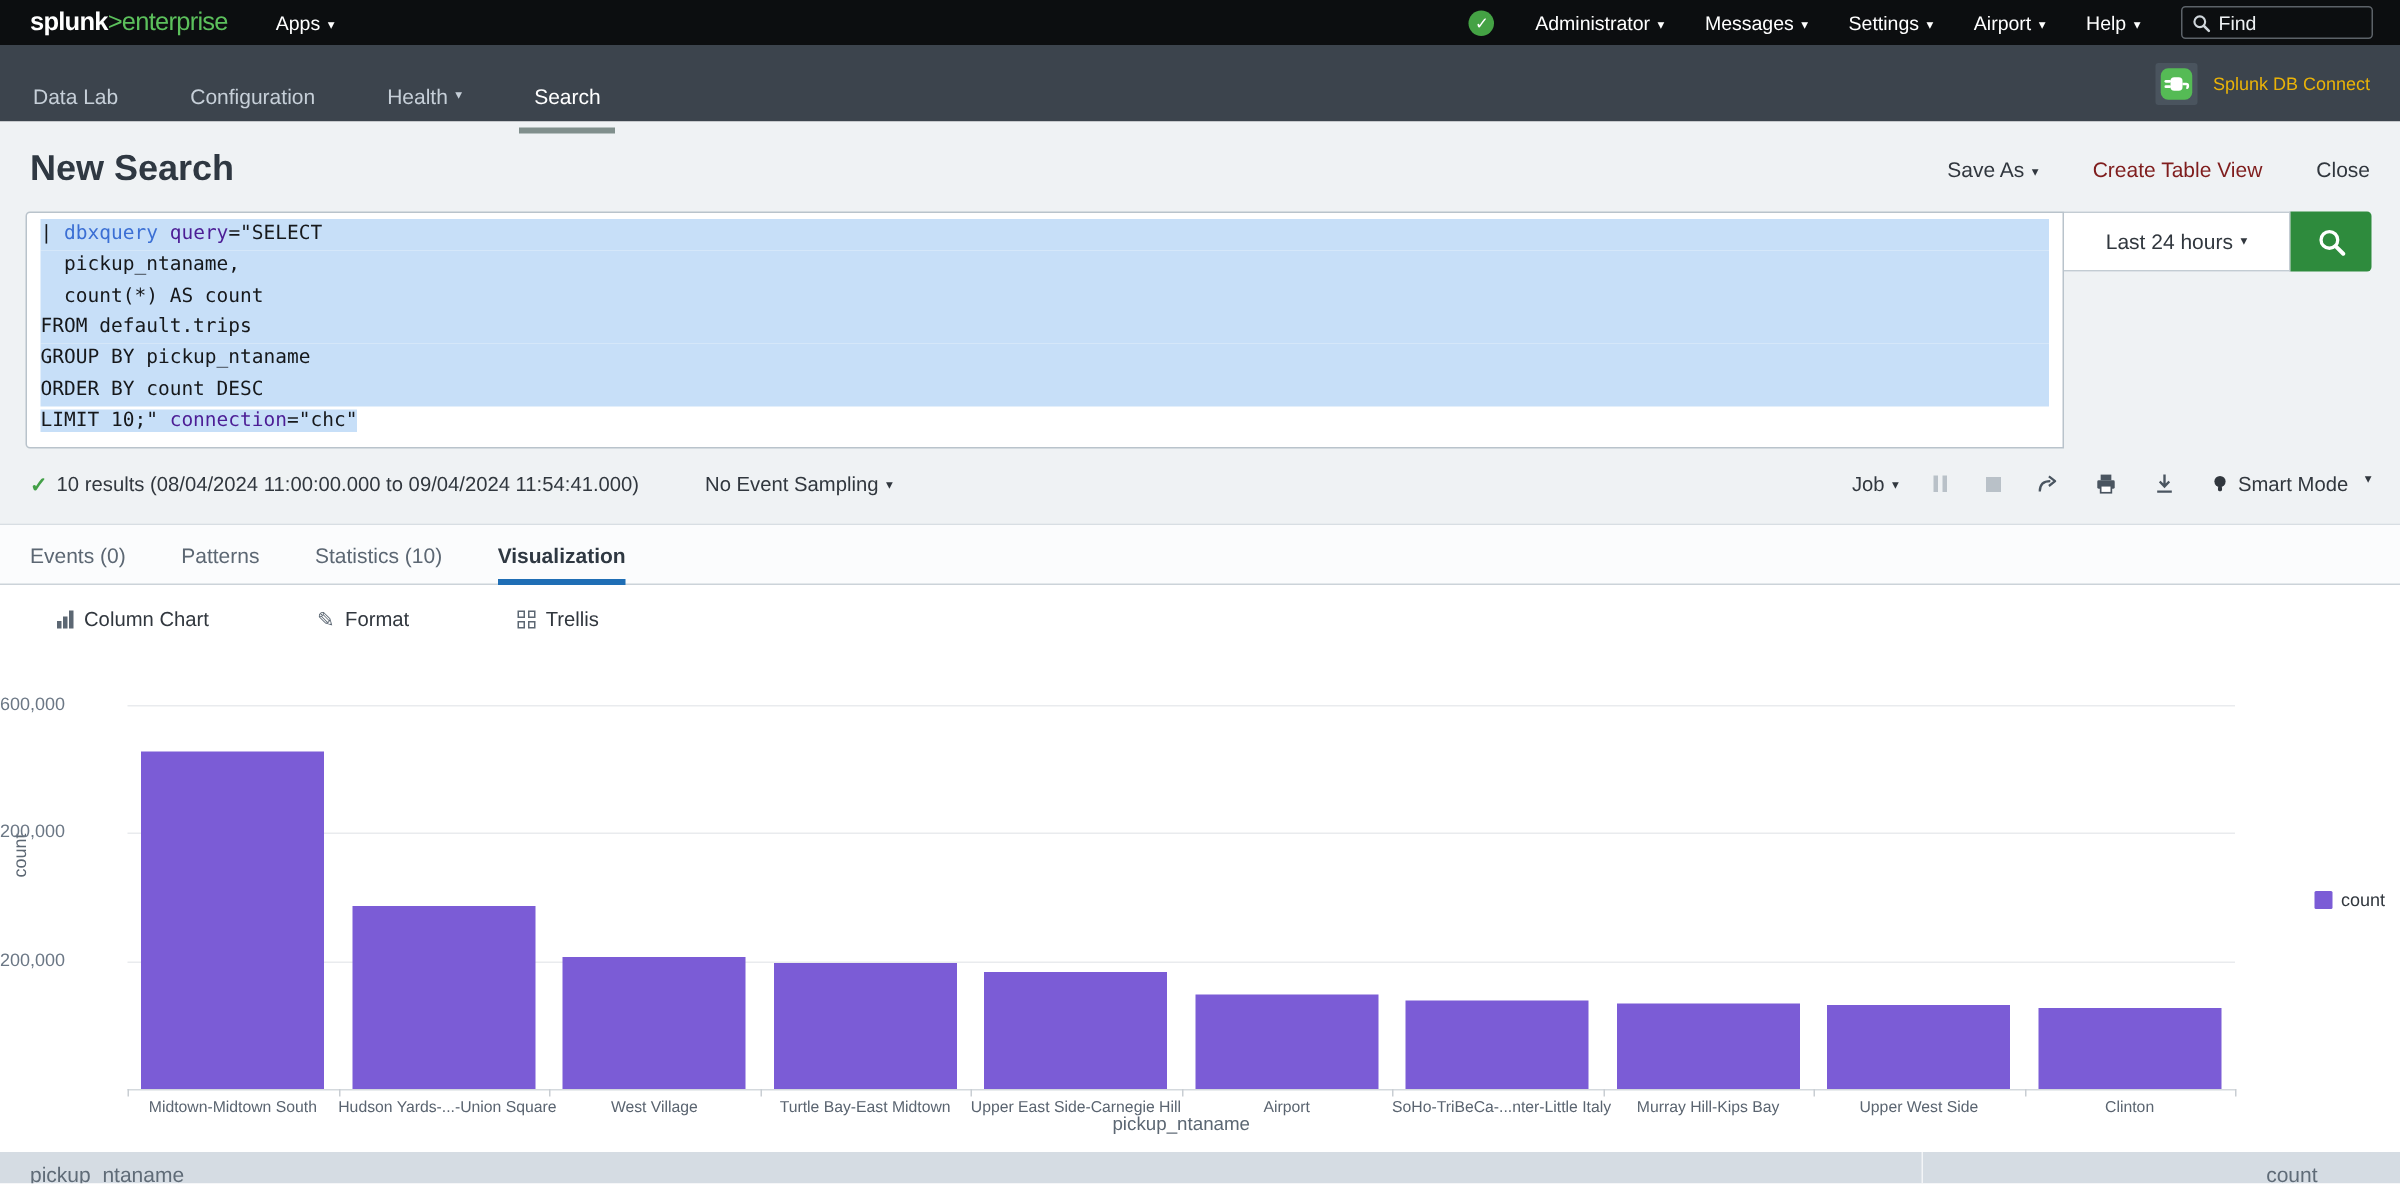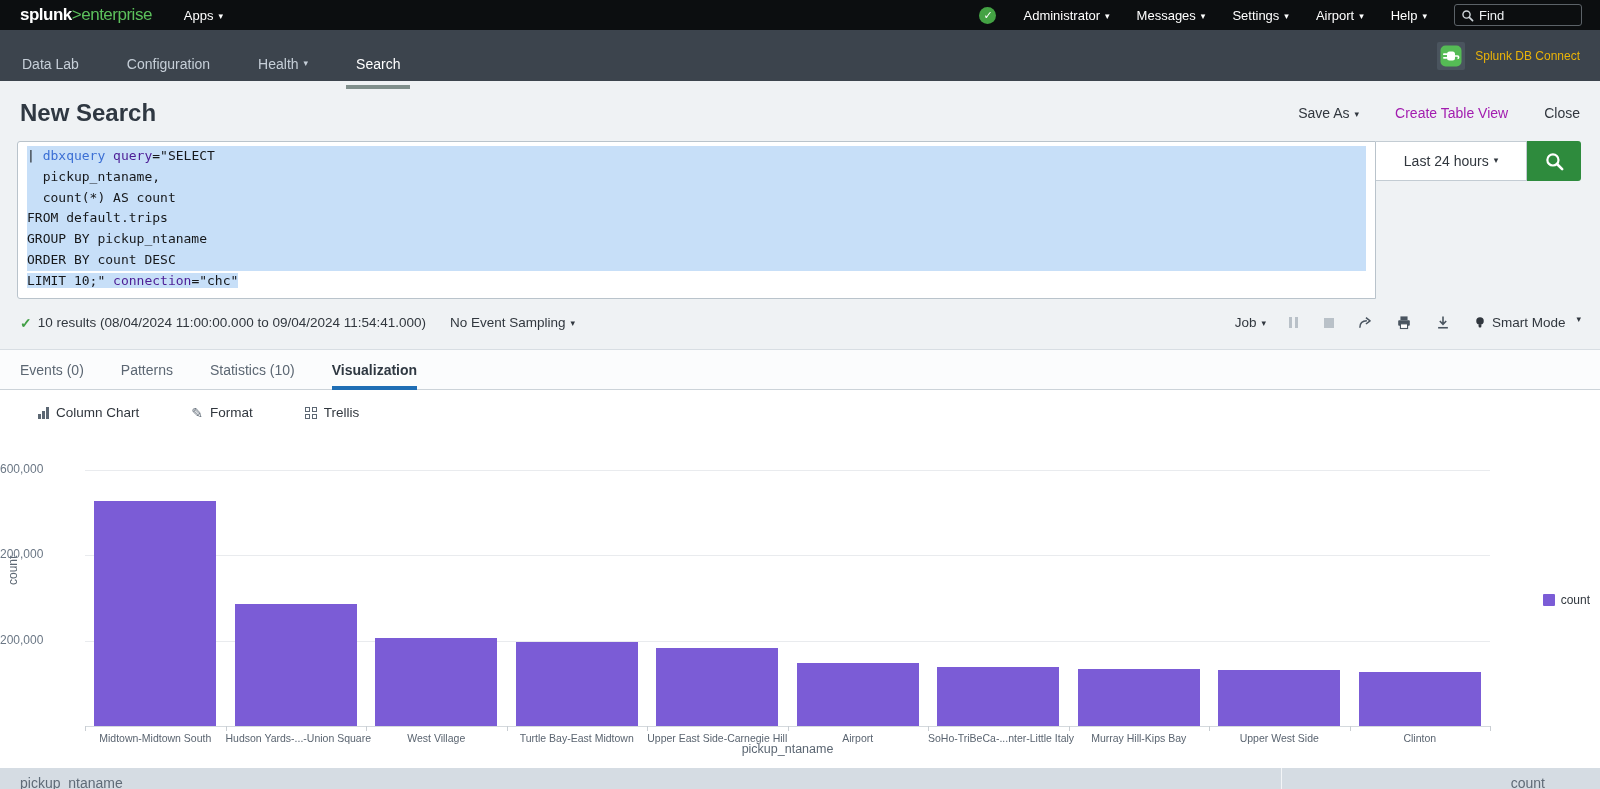--- a/index.html
+++ b/index.html
@@ -31,57 +31,57 @@
   .appbar-right { margin-left:auto; margin-right:20px; display:flex; align-items:center; gap:10px; }
   .dbx-tile { width:28px; height:28px; background:#4a545e; border-radius:2px; display:flex;
     align-items:center; justify-content:center; }
   .app-title { color:#eab308; font-size:12px;text-align:right; }
 
   
   .grayzone { background:#eff2f4; height:268px; }
   .page-head { display:flex; align-items:center; padding:18px 20px 14px 20px; }
   .page-title { font-size:24px; font-weight:bold; color:#2f3842; }
   .head-links { margin-left:auto; display:flex; align-items:center; gap:36px; font-size:14px; color:#31373e; }
-  .head-links .disabled { color:#a21caf; cursor:default; }
+  .head-links .disabled { color:#7f1d1d; cursor:default; }
   .head-links > div { cursor:pointer; }
 
   .search-row { display:flex; margin:0 19px 0 17px; align-items:flex-start; }
   .search-box { flex:1; background:#fff; border:1px solid #b9c3cb; border-radius:3px 0 0 3px; height:158px;
     padding:4px 9px; font-family:"DejaVu Sans Mono","Liberation Mono",monospace; font-size:13px;
     line-height:20.8px; color:#16181b; overflow:hidden; }
   .qline { white-space:pre; }
   .qline.sel-full { background:#c7dff8; }
   .hl-part { background:#c7dff8; }
   .c-command { color:#3b6fd4; }
   .c-keyword { color:#4c1d95; }
   .c-plain { color:#16181b; }
   .timerange { width:151px; height:40px; background:#fff; border:1px solid #c3ccd3; border-left:none;
     font-size:14px; color:#31373e; display:flex; align-items:center; justify-content:center; cursor:pointer; }
   .search-go { width:54px; height:40px; background:#2e8b3d; border-radius:0 3px 3px 0; display:flex;
     align-items:center; justify-content:center; cursor:pointer; }
 
   .results-bar { height:47px; display:flex; align-items:center; padding:0 19px 0 20px; font-size:13.5px; color:#31373e; }
   .res-check { color:#43a047; font-weight:bold; margin-right:6px; font-size:14px; }
-  .sampling { margin-left:24px; cursor:pointer;text-align:center; }
+  .sampling { margin-left:44px; cursor:pointer;text-align:center; }
   .job-cluster { margin-left:auto; display:flex; align-items:center; gap:23px; }
   .job-btn { cursor:pointer; }
   .icon-btn { display:flex; align-items:center; cursor:pointer; }
   .pause-icon span { display:inline-block; width:3px; height:11px; background:#b9c1c8; margin-right:3px; }
   .stop-icon { width:10px; height:10px; background:#b9c1c8; }
   .smart { display:flex; align-items:flex-start; gap:6px; cursor:pointer; }
 
   
   .tabs { height:41px; background:#fbfcfd; border-top:1px solid #d8dee3; border-bottom:1px solid #ccd3d9;
     display:flex; padding-left:20px; }
   .tab { font-size:14px; color:#5c6773; margin-right:37px; display:flex; align-items:center; position:relative; cursor:pointer; }
   .tab.active { color:#2f3842; font-weight:bold; }
   .tab.active::after { content:""; position:absolute; left:0; right:0; bottom:-1px; height:4px; background:#1f6eb5; }
 
   
-  .viztools { height:45px; background:#fff; display:flex; align-items:center; padding-left:38px; gap:52px; }
+  .viztools { height:45px; background:#fff; display:flex; align-items:center; padding-left:38px; gap:72px; }
   .viz-btn { display:flex; align-items:center; gap:7px; font-size:13.5px; color:#31373e; cursor:pointer; }
   .colchart-icon { display:flex; align-items:flex-end; gap:1px; height:12px; }
   .colchart-icon span { width:3px; background:#5c6773; display:inline-block; }
   .pencil-icon { color:#5c6773; font-size:14px; }
   .trellis-icon { display:grid; grid-template-columns:5px 5px; grid-gap:2px; }
   .trellis-icon span { width:5px; height:5px; border:1.5px solid #5c6773; }
 
   
   .chart { position:relative; height:333px; background:#fff; }
   .plot { position:absolute; left:85px; right:110px; top:35px; height:256px; }

